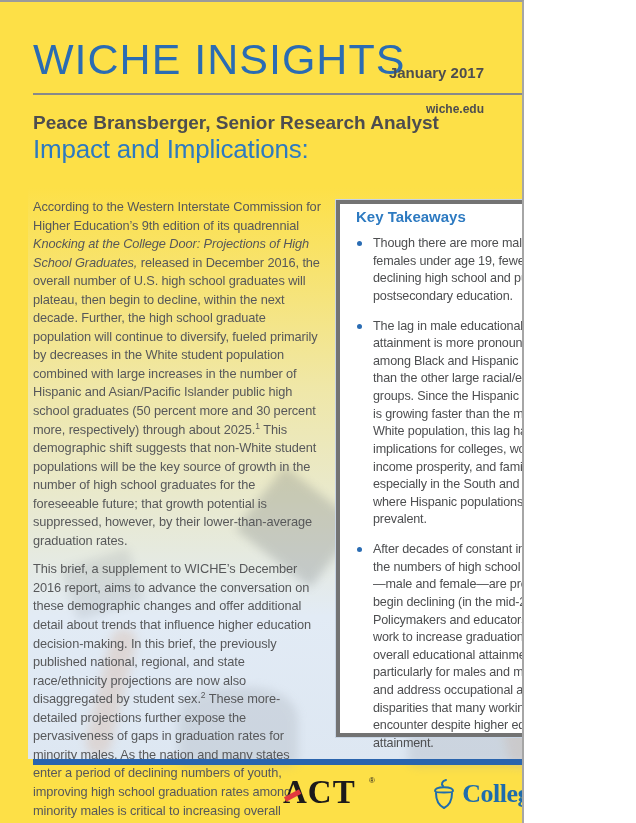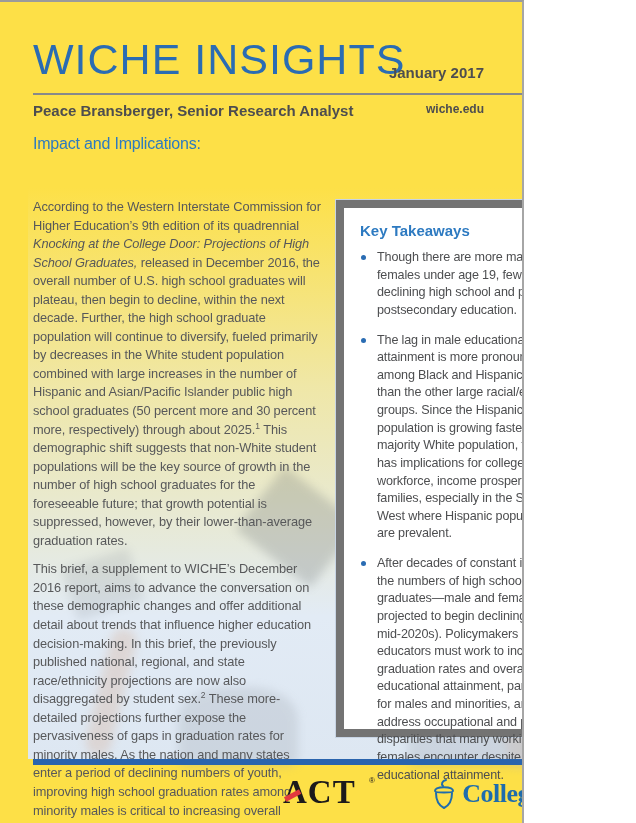--- a/index.html
+++ b/index.html
@@ -45,56 +45,56 @@
   }
   .issue-date {
     position: absolute; right: 38px; top: 62px;
     font-size: 15px; font-weight: bold; color: #4d4d4f; z-index: 2;
   }
   .header-rule {
     position: absolute; left: 33px; top: 91px;
     width: 565px; height: 2px; background: #87898b; z-index: 2;
   }
   .byline {
-    position: absolute; left: 33px; top: 100px;
-    font-size: 15px; font-weight: bold; color: #4d4d4f; z-index: 2;
+    position: absolute; left: 33px; top: 110px;
+    font-size: 19px; font-weight: bold; color: #4d4d4f; z-index: 2;
   }
   .site-url {
     position: absolute; right: 38px; top: 100px;
     font-size: 12px; font-weight: bold; color: #4d4d4f; z-index: 2;
     text-decoration: none; cursor: pointer;
   }
 
   
   .article-heading {
     position: absolute; left: 33px; top: 132px;
-    font-size: 16px; font-weight: 400; line-height: 1.2;
+    font-size: 26px; font-weight: 400; line-height: 1.2;
     color: #2d7ac1; z-index: 2; letter-spacing: -0.2px;
   }
 
   
   .body-col {
     position: absolute; left: 33px; top: 196px;
     width: 288px; z-index: 2;
     font-size: 12.8px; line-height: 1.45; letter-spacing: -0.1px;
     color: #57585a;
   }
   .body-col p + p { margin-top: 10px; }
   .seg-italic { font-style: italic; }
   sup.fnref { font-size: 8.5px; vertical-align: super; line-height: 0; }
 
   
   .takeaways-box {
     position: absolute; left: 336px; top: 198px;
     width: 262px; height: 537px;
     background: #ffffff;
-    border: 8px solid #737373;
+    border: 4px solid #737373;
     box-shadow: 0 0 0 1px #c7d4e4;
     z-index: 2;
-    padding: 14px 14px 10px 16px;
+    padding: 4px 14px 10px 16px;
   }
   .takeaways-title {
     color: #2d7ac1; font-weight: bold; font-size: 15px;
     margin-bottom: 10px;
   }
   .takeaways-list { list-style: none; }
   .takeaways-list li {
     position: relative;
     padding-left: 17px;
     margin-bottom: 12px;

